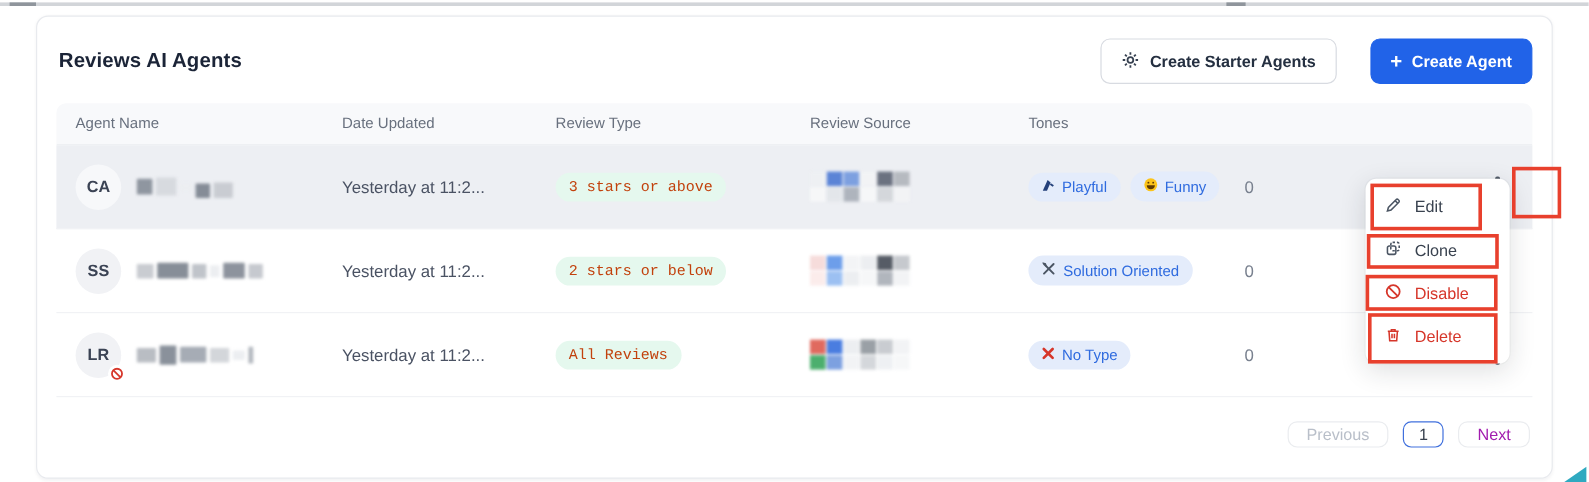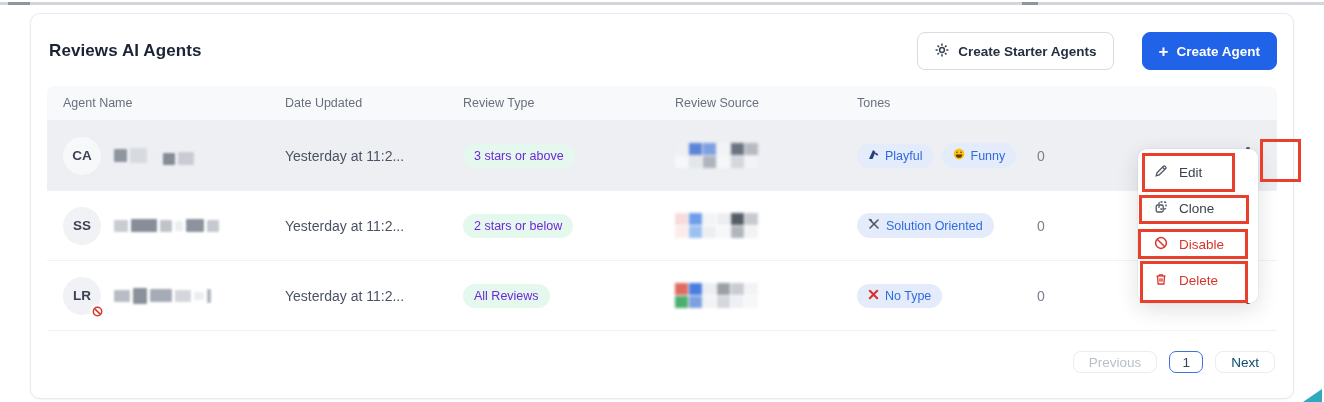--- a/index.html
+++ b/index.html
@@ -59,41 +59,41 @@
   .avatar-badge { position: absolute; right: -4px; bottom: -4px; width: 15px; height: 15px;
                   background: #ffffff; border-radius: 50%; display: flex; align-items: center; justify-content: center; }
 
   .redact { display: flex; align-items: center; gap: 3px; filter: blur(1.3px); }
   .redact span { display: inline-block; border-radius: 1px; }
 
   .date-text { font-size: 14px; color: #4a5263; }
 
   .pill { display: inline-flex; align-items: center; gap: 6px; padding: 5px 11px;
           border-radius: 999px; font-size: 12.5px; font-weight: 500; white-space: nowrap; }
-  .pill-green { background: #e5f8ee; color: #6d28d9; }
+  .pill-green { background: #e5f8ee; color: #c2410c; font-family: Liberation Mono, monospace; }
   .pill-blue  { background: #e4ecfb; color: #2f6bdf; }
   .tones-cell { gap: 8px; }
 
   .mosaic { display: grid; grid-template-columns: repeat(6, 13px); grid-auto-rows: 12px;
             gap: 1px; filter: blur(1.4px); }
   .mosaic i { display: block; }
 
   .resp-cell { justify-content: space-between; padding-right: 14px; }
   .resp-num { font-size: 14px; color: #79818f; }
   .kebab { width: 30px; height: 34px; display: flex; flex-direction: column; gap: 3.5px;
            align-items: center; justify-content: center; cursor: pointer; background: transparent; border: 0; }
   .kebab i { width: 3.5px; height: 3.5px; border-radius: 50%; background: #535b68; }
 
   
   .tfoot { display: flex; align-items: center; justify-content: flex-end; gap: 12px;
            height: 62px; padding-right: 2px; }
   .pg-btn { height: 22px; padding: 0 15px; border-radius: 8px; border: 1px solid #eaecef;
             background: #fff; font-size: 13.5px; display: inline-flex; align-items: center; cursor: pointer; }
   .pg-prev { color: #b9bfc9; }
-  .pg-next { color: #0c4a6e; }
+  .pg-next { color: #a21caf; }
   .pg-num  { width: 34px; padding: 0; justify-content: center; border: 1px solid #4070dd; border-radius: 7px; color: #39424f; }
 
   
   .context-menu { position: absolute; left: 1138px; top: 149px; width: 120px;
                   background: #ffffff; border-radius: 9px; padding: 5px 0;
                   box-shadow: 0 6px 22px rgba(25,32,45,.14), 0 0 0 1px rgba(25,32,45,.03); z-index: 5; }
   .menu-item { height: 36px; display: flex; align-items: center; gap: 11px; padding: 0 16px;
                font-size: 13.5px; color: #39424f; cursor: pointer; }
   .menu-item.danger { color: #d6362a; font-weight: 500; }
 

